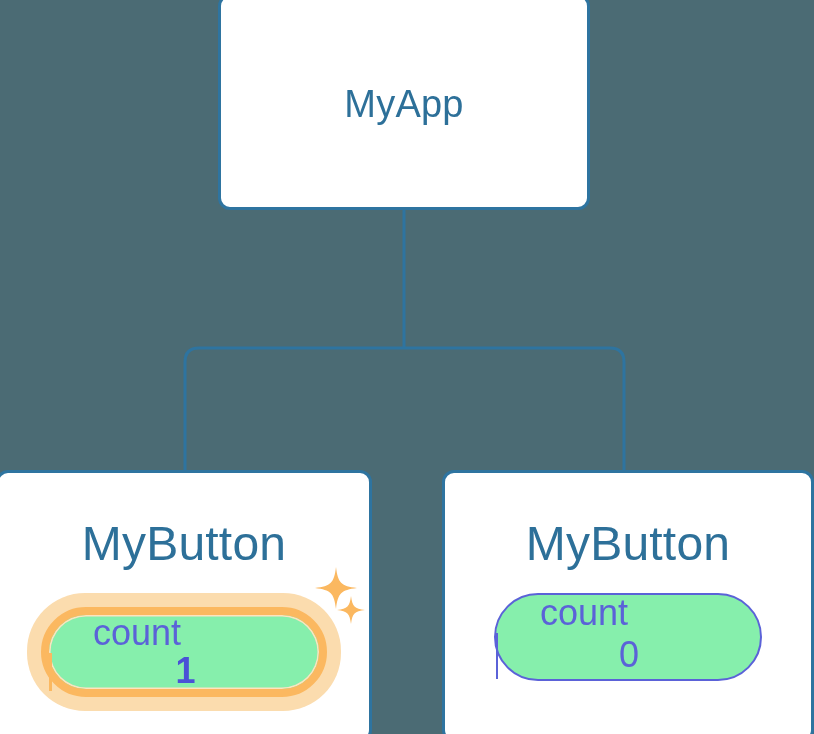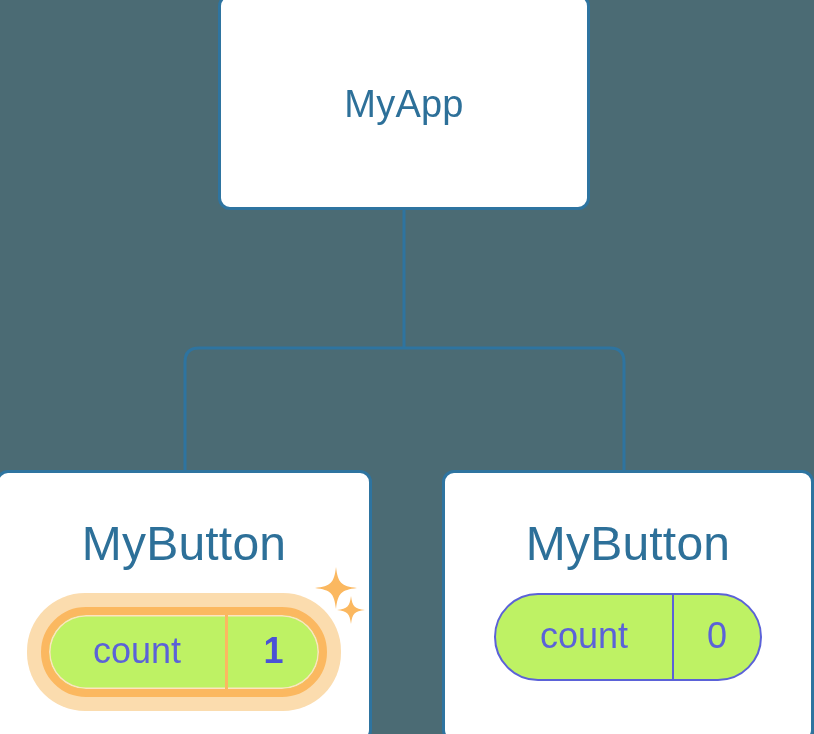--- a/index.html
+++ b/index.html
@@ -94,21 +94,22 @@
     justify-content: center;
   }
 
   .pill {
     position: relative;
     display: flex;
     align-items: stretch;
     height: 88px;
     border-radius: 44px;
     box-sizing: border-box;
-    background: #bef264;
+    background: #86efac;
+    flex-direction: column;
   }
 
   
   .pill-plain {
     border: 2px solid #5b62d8;
     width: 268px;
   }
 
   .pill-plain .pill-key {
     color: #5b62d8;

